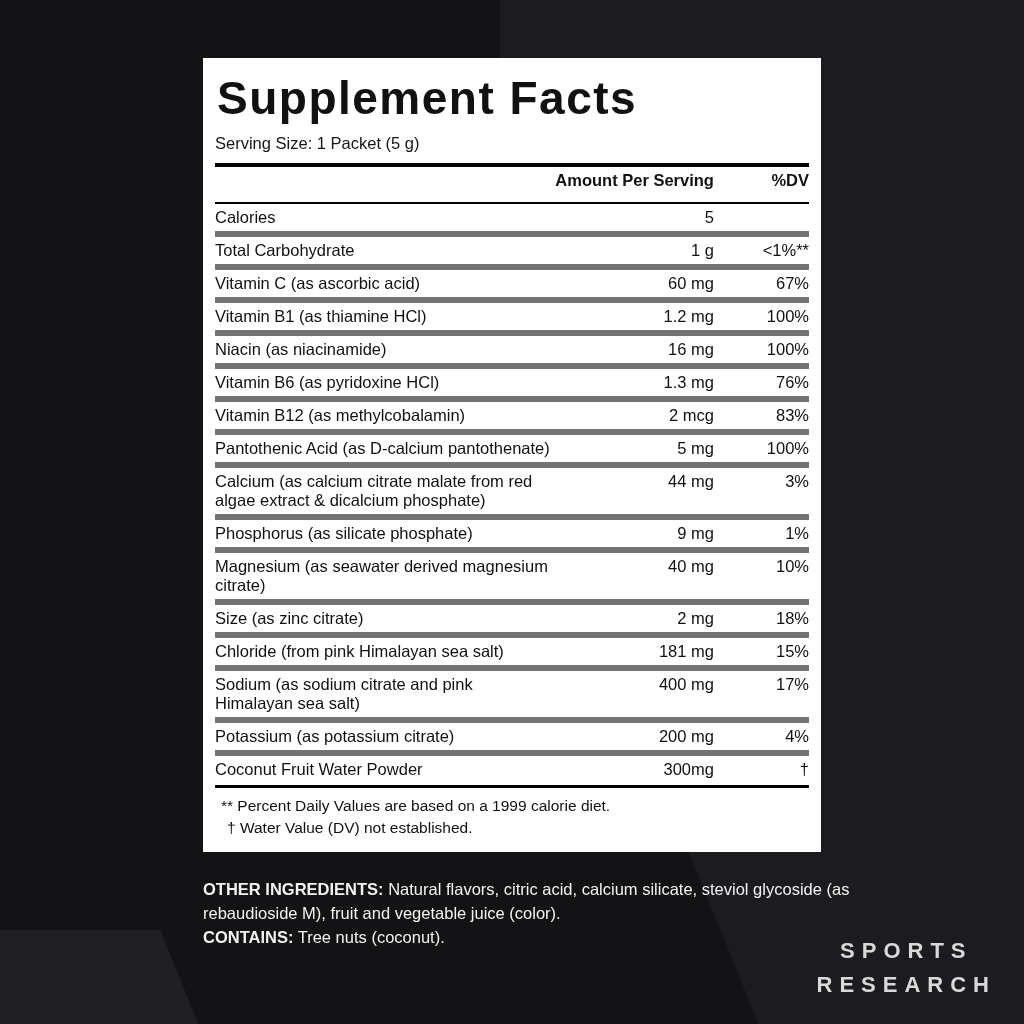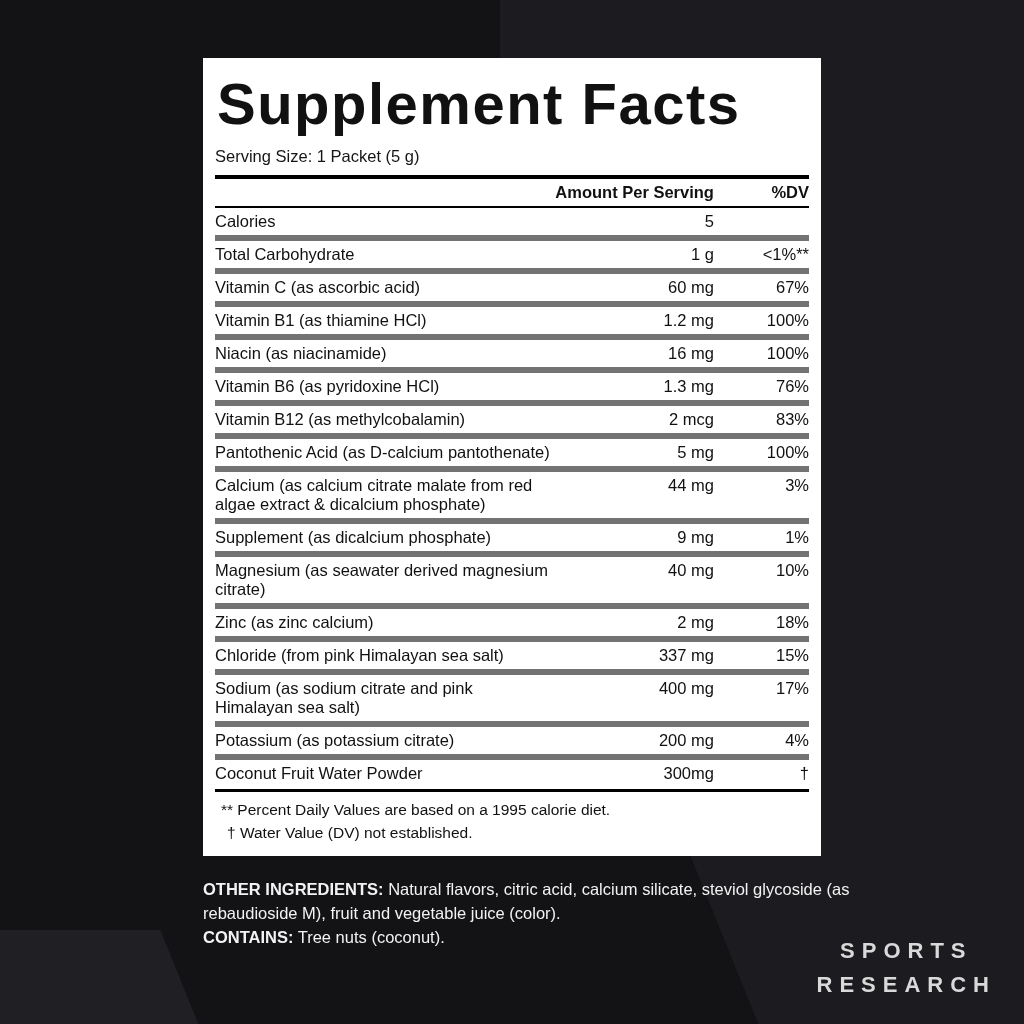--- a/index.html
+++ b/index.html
@@ -69,21 +69,21 @@
     width: 618px;
     background: #ffffff;
     color: #111111;
     padding: 10px 0 12px 0;
     box-sizing: border-box;
   }
   .panel-inner {
     padding: 0 12px;
   }
   #facts-title {
-    font-size: 58px;
+    font-size: 46px;
     font-weight: bold;
     letter-spacing: 1.5px;
     line-height: 1.05;
     margin: 6px 0 10px 0;
     padding-left: 2px;
   }
   .serving-line {
     font-size: 16.5px;
     line-height: 1.35;
     color: #161616;
@@ -100,21 +100,21 @@
   }
   table.facts td, table.facts th {
     padding: 4px 0 4px 0;
     vertical-align: top;
     border-bottom: 6px solid #737373;
   }
   table.facts th {
     font-weight: bold;
     text-align: right;
     border-bottom: 2px solid #000;
-    padding-bottom: 4px;
+    padding-bottom: 12px;
   }
   th.col-name { border-bottom: 2px solid #000; }
   .col-name { text-align: left; width: 57%; padding-right: 6px; }
   .col-amt  { text-align: right; width: 27%; padding-right: 10px; white-space: nowrap; }
   .col-dv   { text-align: right; width: 16%; white-space: nowrap; }
 
   tr.last-row td { border-bottom: none; }
 
   .footnotes {
     font-size: 15.5px;
@@ -219,37 +219,37 @@
             <td class="col-name">Pantothenic Acid (as D-calcium pantothenate)</td>
             <td class="col-amt">5 mg</td>
             <td class="col-dv">100%</td>
           </tr>
           <tr>
             <td class="col-name">Calcium (as calcium citrate malate from red algae extract &amp; dicalcium phosphate)</td>
             <td class="col-amt">44 mg</td>
             <td class="col-dv">3%</td>
           </tr>
           <tr>
-            <td class="col-name">Supplement (as dicalcium phosphate)</td>
+            <td class="col-name">Phosphorus (as silicate phosphate)</td>
             <td class="col-amt">9 mg</td>
             <td class="col-dv">1%</td>
           </tr>
           <tr>
             <td class="col-name">Magnesium (as seawater derived magnesium citrate)</td>
             <td class="col-amt">40 mg</td>
             <td class="col-dv">10%</td>
           </tr>
           <tr>
-            <td class="col-name">Zinc (as zinc calcium)</td>
+            <td class="col-name">Size (as zinc citrate)</td>
             <td class="col-amt">2 mg</td>
             <td class="col-dv">18%</td>
           </tr>
           <tr>
             <td class="col-name">Chloride (from pink Himalayan sea salt)</td>
-            <td class="col-amt">337 mg</td>
+            <td class="col-amt">181 mg</td>
             <td class="col-dv">15%</td>
           </tr>
           <tr>
             <td class="col-name">Sodium (as sodium citrate and pink Himalayan sea salt)</td>
             <td class="col-amt">400 mg</td>
             <td class="col-dv">17%</td>
           </tr>
           <tr>
             <td class="col-name">Potassium (as potassium citrate)</td>
             <td class="col-amt">200 mg</td>
@@ -257,21 +257,21 @@
           </tr>
           <tr class="last-row">
             <td class="col-name">Coconut Fruit Water Powder</td>
             <td class="col-amt">300mg</td>
             <td class="col-dv">†</td>
           </tr>
         </tbody>
     </table>
 
     <div class="footnotes">
-      <div>** Percent Daily Values are based on a 1995 calorie diet.</div>
+      <div>** Percent Daily Values are based on a 1999 calorie diet.</div>
       <div class="footnote-indent">† Water Value (DV) not established.</div>
     </div>
   </div>
 </div>
 
 <div id="other-ingredients">
   <div>
     <span class="lbl">OTHER INGREDIENTS:</span><span> Natural flavors, citric acid, calcium silicate, steviol glycoside (as rebaudioside M), fruit and vegetable juice (color).</span>
   </div>
   <div>

